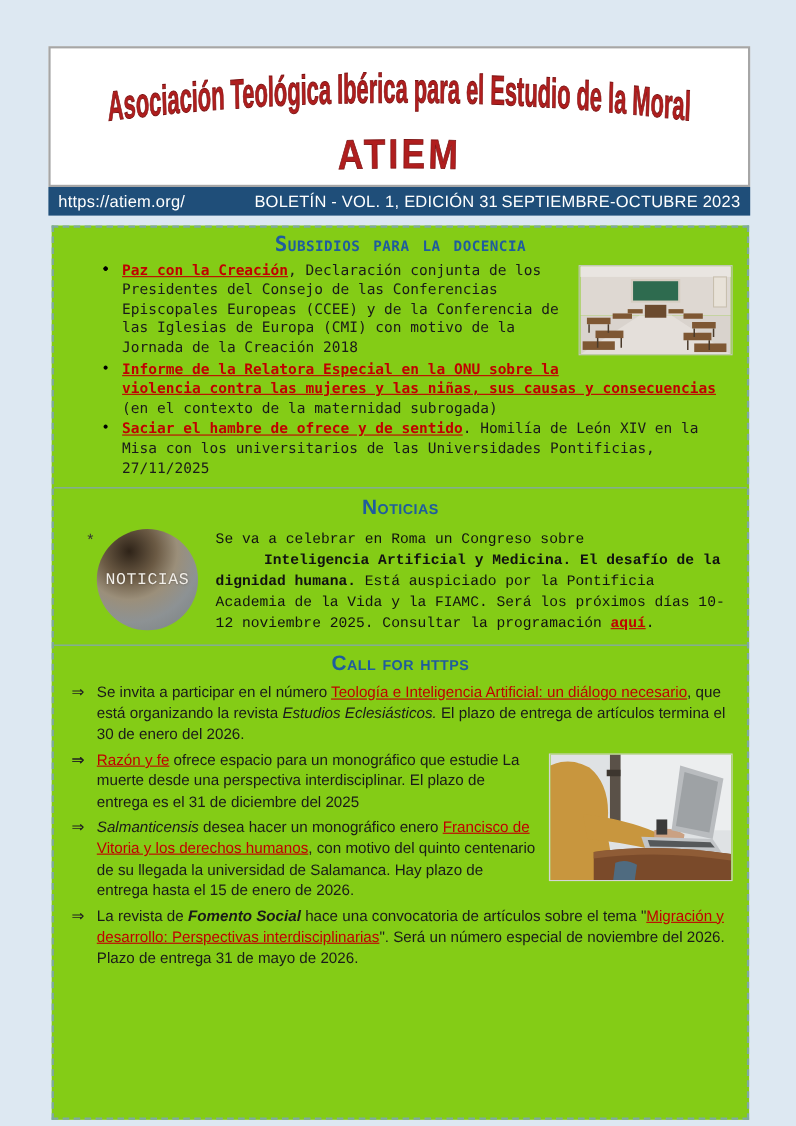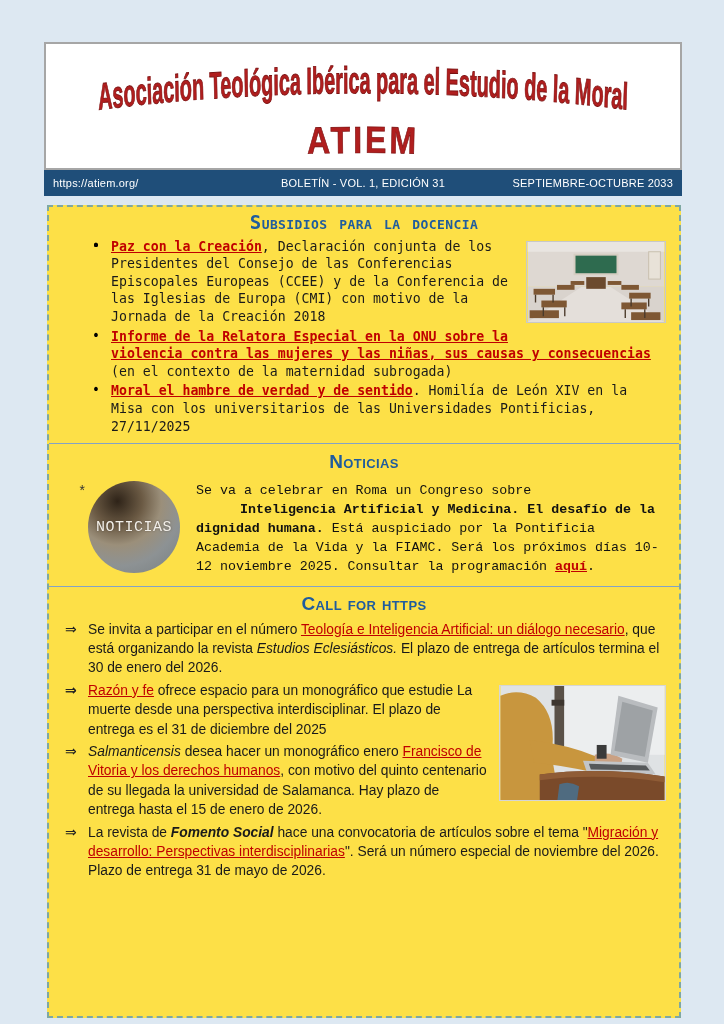--- a/index.html
+++ b/index.html
@@ -11,29 +11,29 @@
   }
   
   .header-box {
     position:absolute; left:44px; top:42px; width:638px; height:128px;
     background:#ffffff; border:2px solid #a6a6a6;
   }
   .header-box svg { width:100%; height:100%; display:block; }
   .header-bar {
     position:absolute; left:44px; top:170px; width:638px; height:26px;
     background:#1f4e79; color:#ffffff; display:flex; align-items:center;
-    font-size:11px; padding:0 9px; letter-spacing:.2px;
+    font-size:15px; padding:0 9px; letter-spacing:.2px;
   }
   .bar-left  { flex:1; text-align:left;  white-space:nowrap; }
   .bar-center{ flex:1.3; text-align:center; white-space:nowrap; }
   .bar-right { flex:1; text-align:right; white-space:nowrap; }
   
   .content-box {
     position:absolute; left:47px; top:205px; width:634px; height:813px;
-    background:#fde047; border:2px dashed #7fa8a2; overflow:hidden;
+    background:#84cc16; border:2px dashed #7fa8a2; overflow:hidden;
   }
   .section { padding:4px 13px 6px 13px; }
   .section-heading {
     text-align:center; color:#1f5c9e; font-weight:bold;
     font-variant:small-caps; font-size:19px; letter-spacing:.4px;
     margin:3px 0 6px 0;
   }
   .divider { border:none; border-top:1px solid #84a3c4; margin:0; }
   
   .subsidios { font-family:"DejaVu Sans Mono", monospace; font-size:13.2px; line-height:17.6px; color:#1a1a1a; }
@@ -86,21 +86,21 @@
       <text font-family="Liberation Sans, sans-serif" font-weight="bold" font-size="33" letter-spacing="3" fill="#b01e1e" stroke="#7a1212" stroke-width="0.6">
         <textPath href="#arc2" startOffset="50%" text-anchor="middle">ATIEM</textPath>
       </text>
     </g>
   </svg>
 </div>
 
 <div class="header-bar">
   <span class="bar-left">https://atiem.org/</span>
   <span class="bar-center">BOLETÍN - VOL. 1, EDICIÓN 31</span>
-  <span class="bar-right">SEPTIEMBRE-OCTUBRE 2033</span>
+  <span class="bar-right">SEPTIEMBRE-OCTUBRE 2023</span>
 </div>
 
 <div class="content-box">
 
   <div class="section subsidios">
     <div class="section-heading">Subsidios para la docencia</div>
 
     <div class="classroom-img">
       <svg viewBox="0 0 140 82">
         <rect x="0" y="0" width="140" height="46" fill="#ded8d2"></rect>
@@ -146,21 +146,21 @@
       <div class="s-item">
         <span class="bullet">•</span>
         <span><a class="seg-link">Paz con la Creación</a><span class="seg-text">, Declaración conjunta de los Presidentes del Consejo de las Conferencias Episcopales Europeas (CCEE) y de la Conferencia de las Iglesias de Europa (CMI) con motivo de la Jornada de la Creación 2018</span></span>
       </div>
       <div class="s-item">
         <span class="bullet">•</span>
         <span><a class="seg-link">Informe de la Relatora Especial en la ONU sobre la violencia contra las mujeres y las niñas, sus causas y consecuencias</a><span class="seg-text"> (en el contexto de la maternidad subrogada)</span></span>
       </div>
       <div class="s-item">
         <span class="bullet">•</span>
-        <span><a class="seg-link">Moral el hambre de verdad y de sentido</a><span class="seg-text">. Homilía de León XIV en la Misa con los universitarios de las Universidades Pontificias, 27/11/2025</span></span>
+        <span><a class="seg-link">Saciar el hambre de ofrece y de sentido</a><span class="seg-text">. Homilía de León XIV en la Misa con los universitarios de las Universidades Pontificias, 27/11/2025</span></span>
       </div>
     </div>
     <div style="clear:both"></div>
   </div>
 
   <hr class="divider">
 
   <div class="section">
     <div class="section-heading">Noticias</div>
     <div class="noticias-body">

